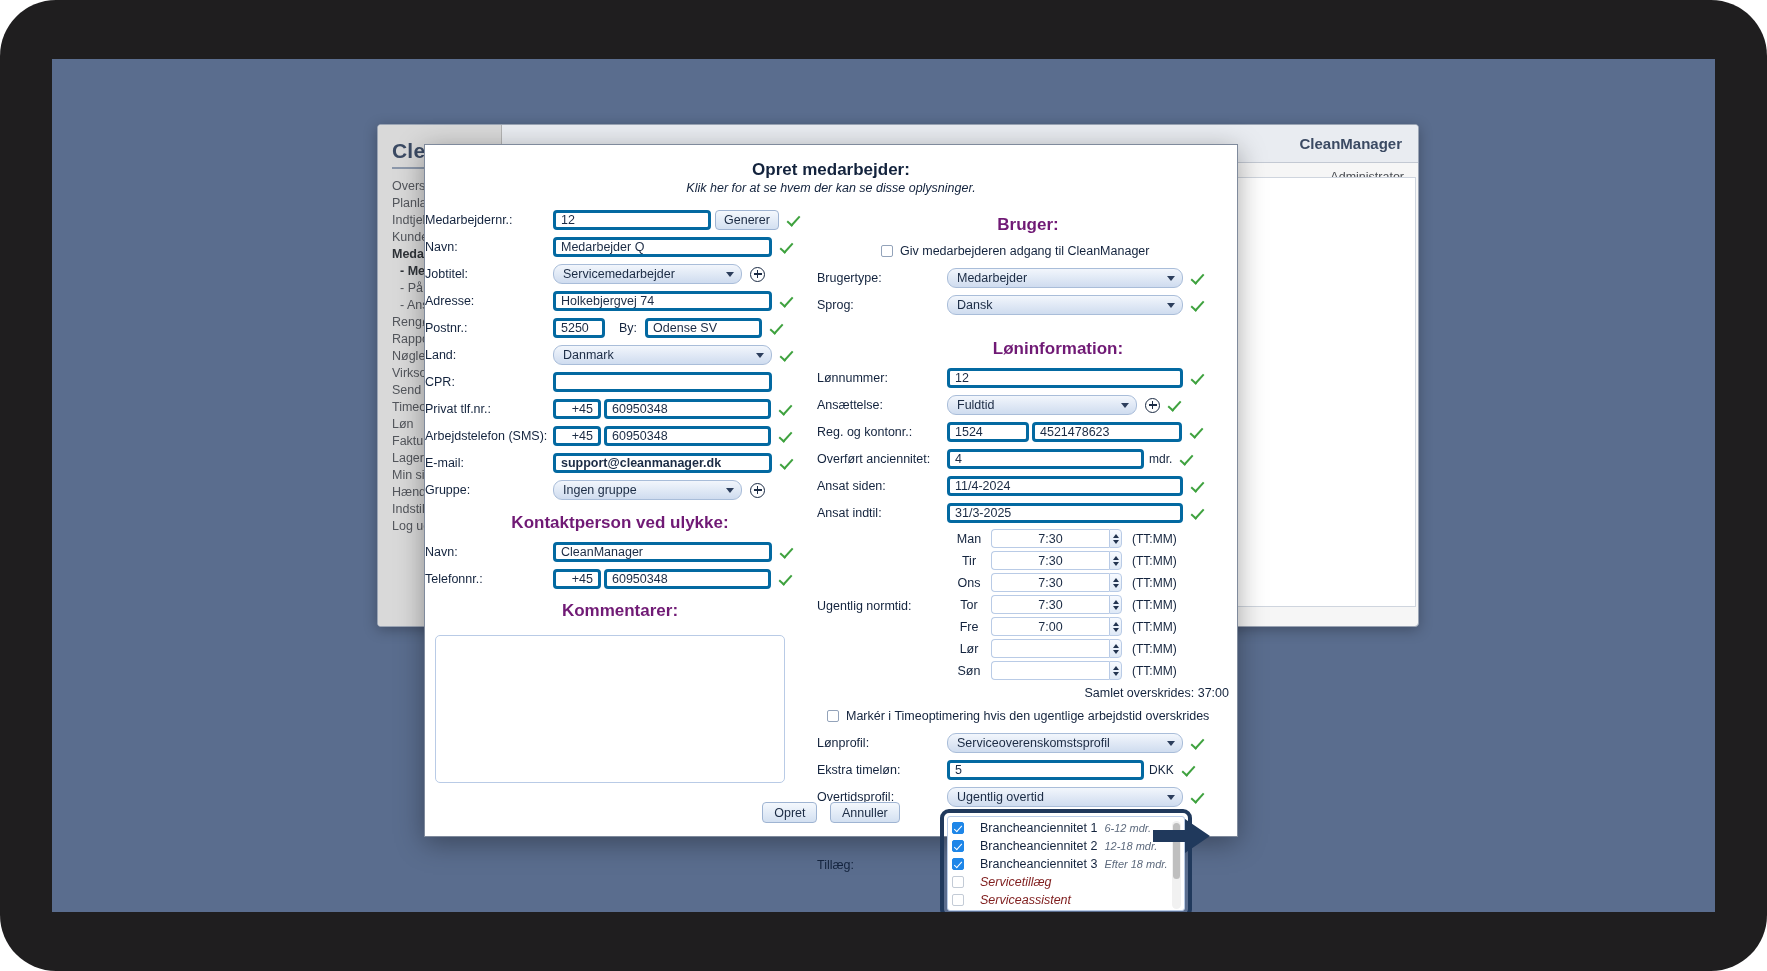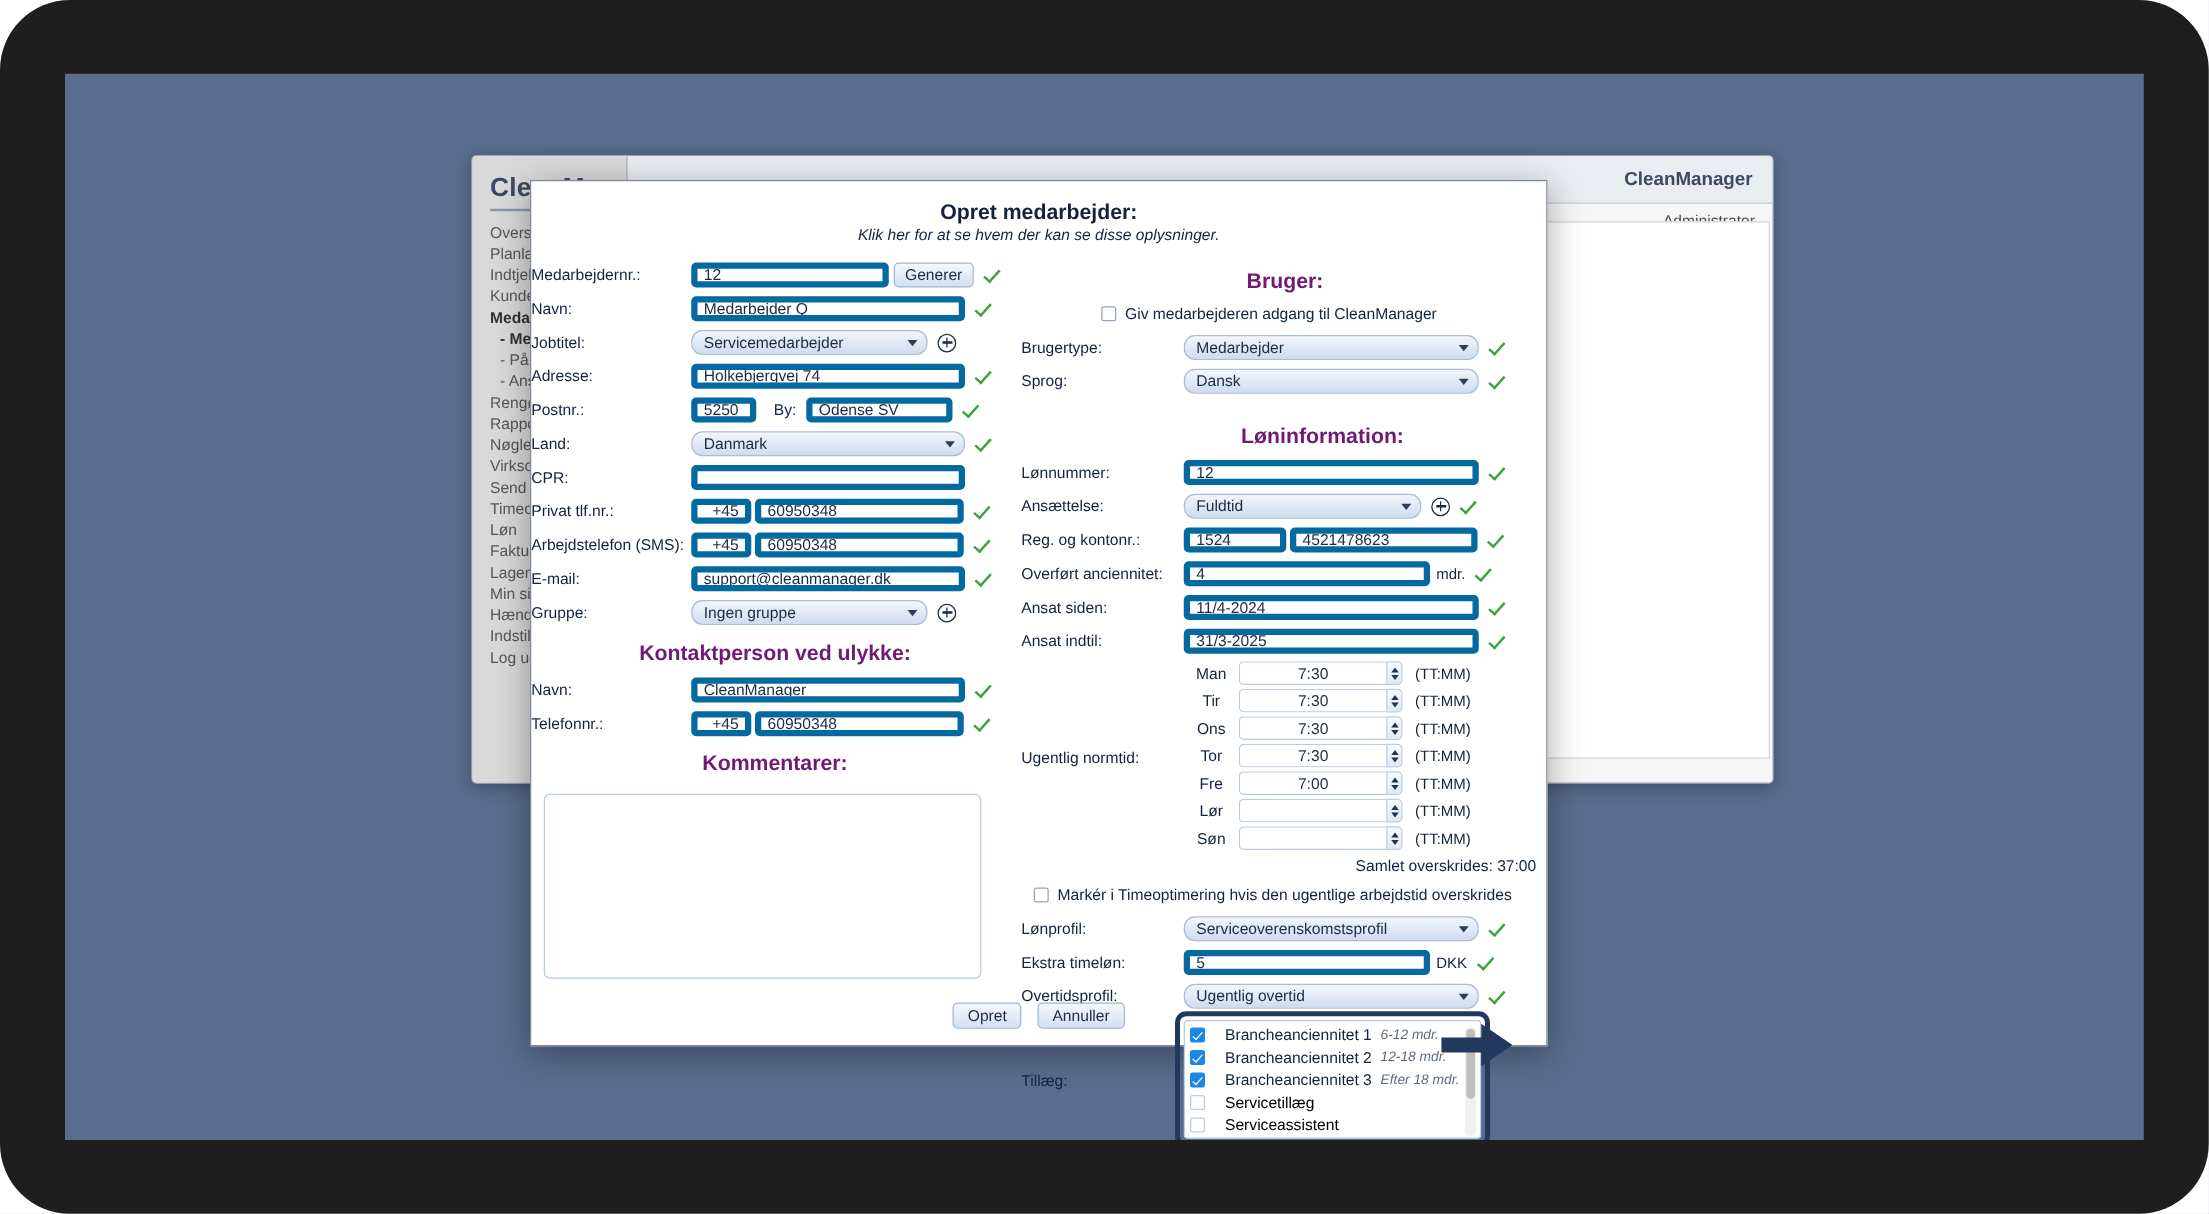--- a/index.html
+++ b/index.html
@@ -117,21 +117,21 @@
     font-size: 12.5px; color: #13233d;
     flex: 0 0 auto; text-align: left;
   }
   #col-left .lbl  { width: 128px; }
   #col-right .lbl { width: 130px; }
   .ctl { position: relative; display: flex; align-items: center; }
 
   
   .inp {
     height: 20px; background: #ffffff;
-    border: 5px solid #0369a1; border-radius: 4px;
+    border: 3px solid #0369a1; border-radius: 4px;
     font-family: "Liberation Sans", sans-serif;
     font-size: 12.5px; color: #1b2b44;
     padding: 0 5px; outline: none;
   }
   .inp.small { text-align: right; }
   
   .sel {
     height: 20px;
     background: linear-gradient(#f2f6fc, #cfdcef);
     border: 1px solid #a9bdd9; border-radius: 9px;
@@ -269,21 +269,21 @@
   }
   .til-row {
     display: flex; align-items: center;
     font-size: 12.5px; color: #13233d; margin-bottom: 4px;
   }
   .til-row .til-name { margin-left: 16px; }
   .til-row .til-note {
     margin-left: 7px; font-style: italic;
     font-size: 11px; color: #5d6a7d;
   }
-  .til-row.disabled .til-name { color: #000000; }
+  .til-row.disabled .til-name { color: #7f1d1d; font-style: italic; }
   #til-scroll {
     position: absolute; right: 3px; top: 4px;
     width: 9px; height: 88px;
     background: #f1f1f1; border-radius: 5px;
   }
   #til-thumb {
     position: absolute; left: 1px; top: 2px;
     width: 7px; height: 56px;
     background: #bfbfbf; border-radius: 5px;
   }
@@ -436,21 +436,21 @@
             <div class="ctl">
               <input class="inp small" style="width: 48px;" value="+45">
               <input class="inp" style="width: 167px; margin-left: 3px;" value="60950348">
               <span class="chk-ok"></span>
             </div>
           </div>
 
           <div class="row">
             <div class="lbl">E-mail:</div>
             <div class="ctl">
-              <input class="inp" style="width: 219px;" value="support@cleanmanager.dk">
+              <input class="inp" style="width: 219px; font-weight: bold;" value="support@cleanmanager.dk">
               <span class="chk-ok"></span>
             </div>
           </div>
 
           <div class="row">
             <div class="lbl">Gruppe:</div>
             <div class="ctl">
               <div class="sel" style="width:189px">
                 <span>Ingen gruppe</span>
                 <span class="caret"></span>

